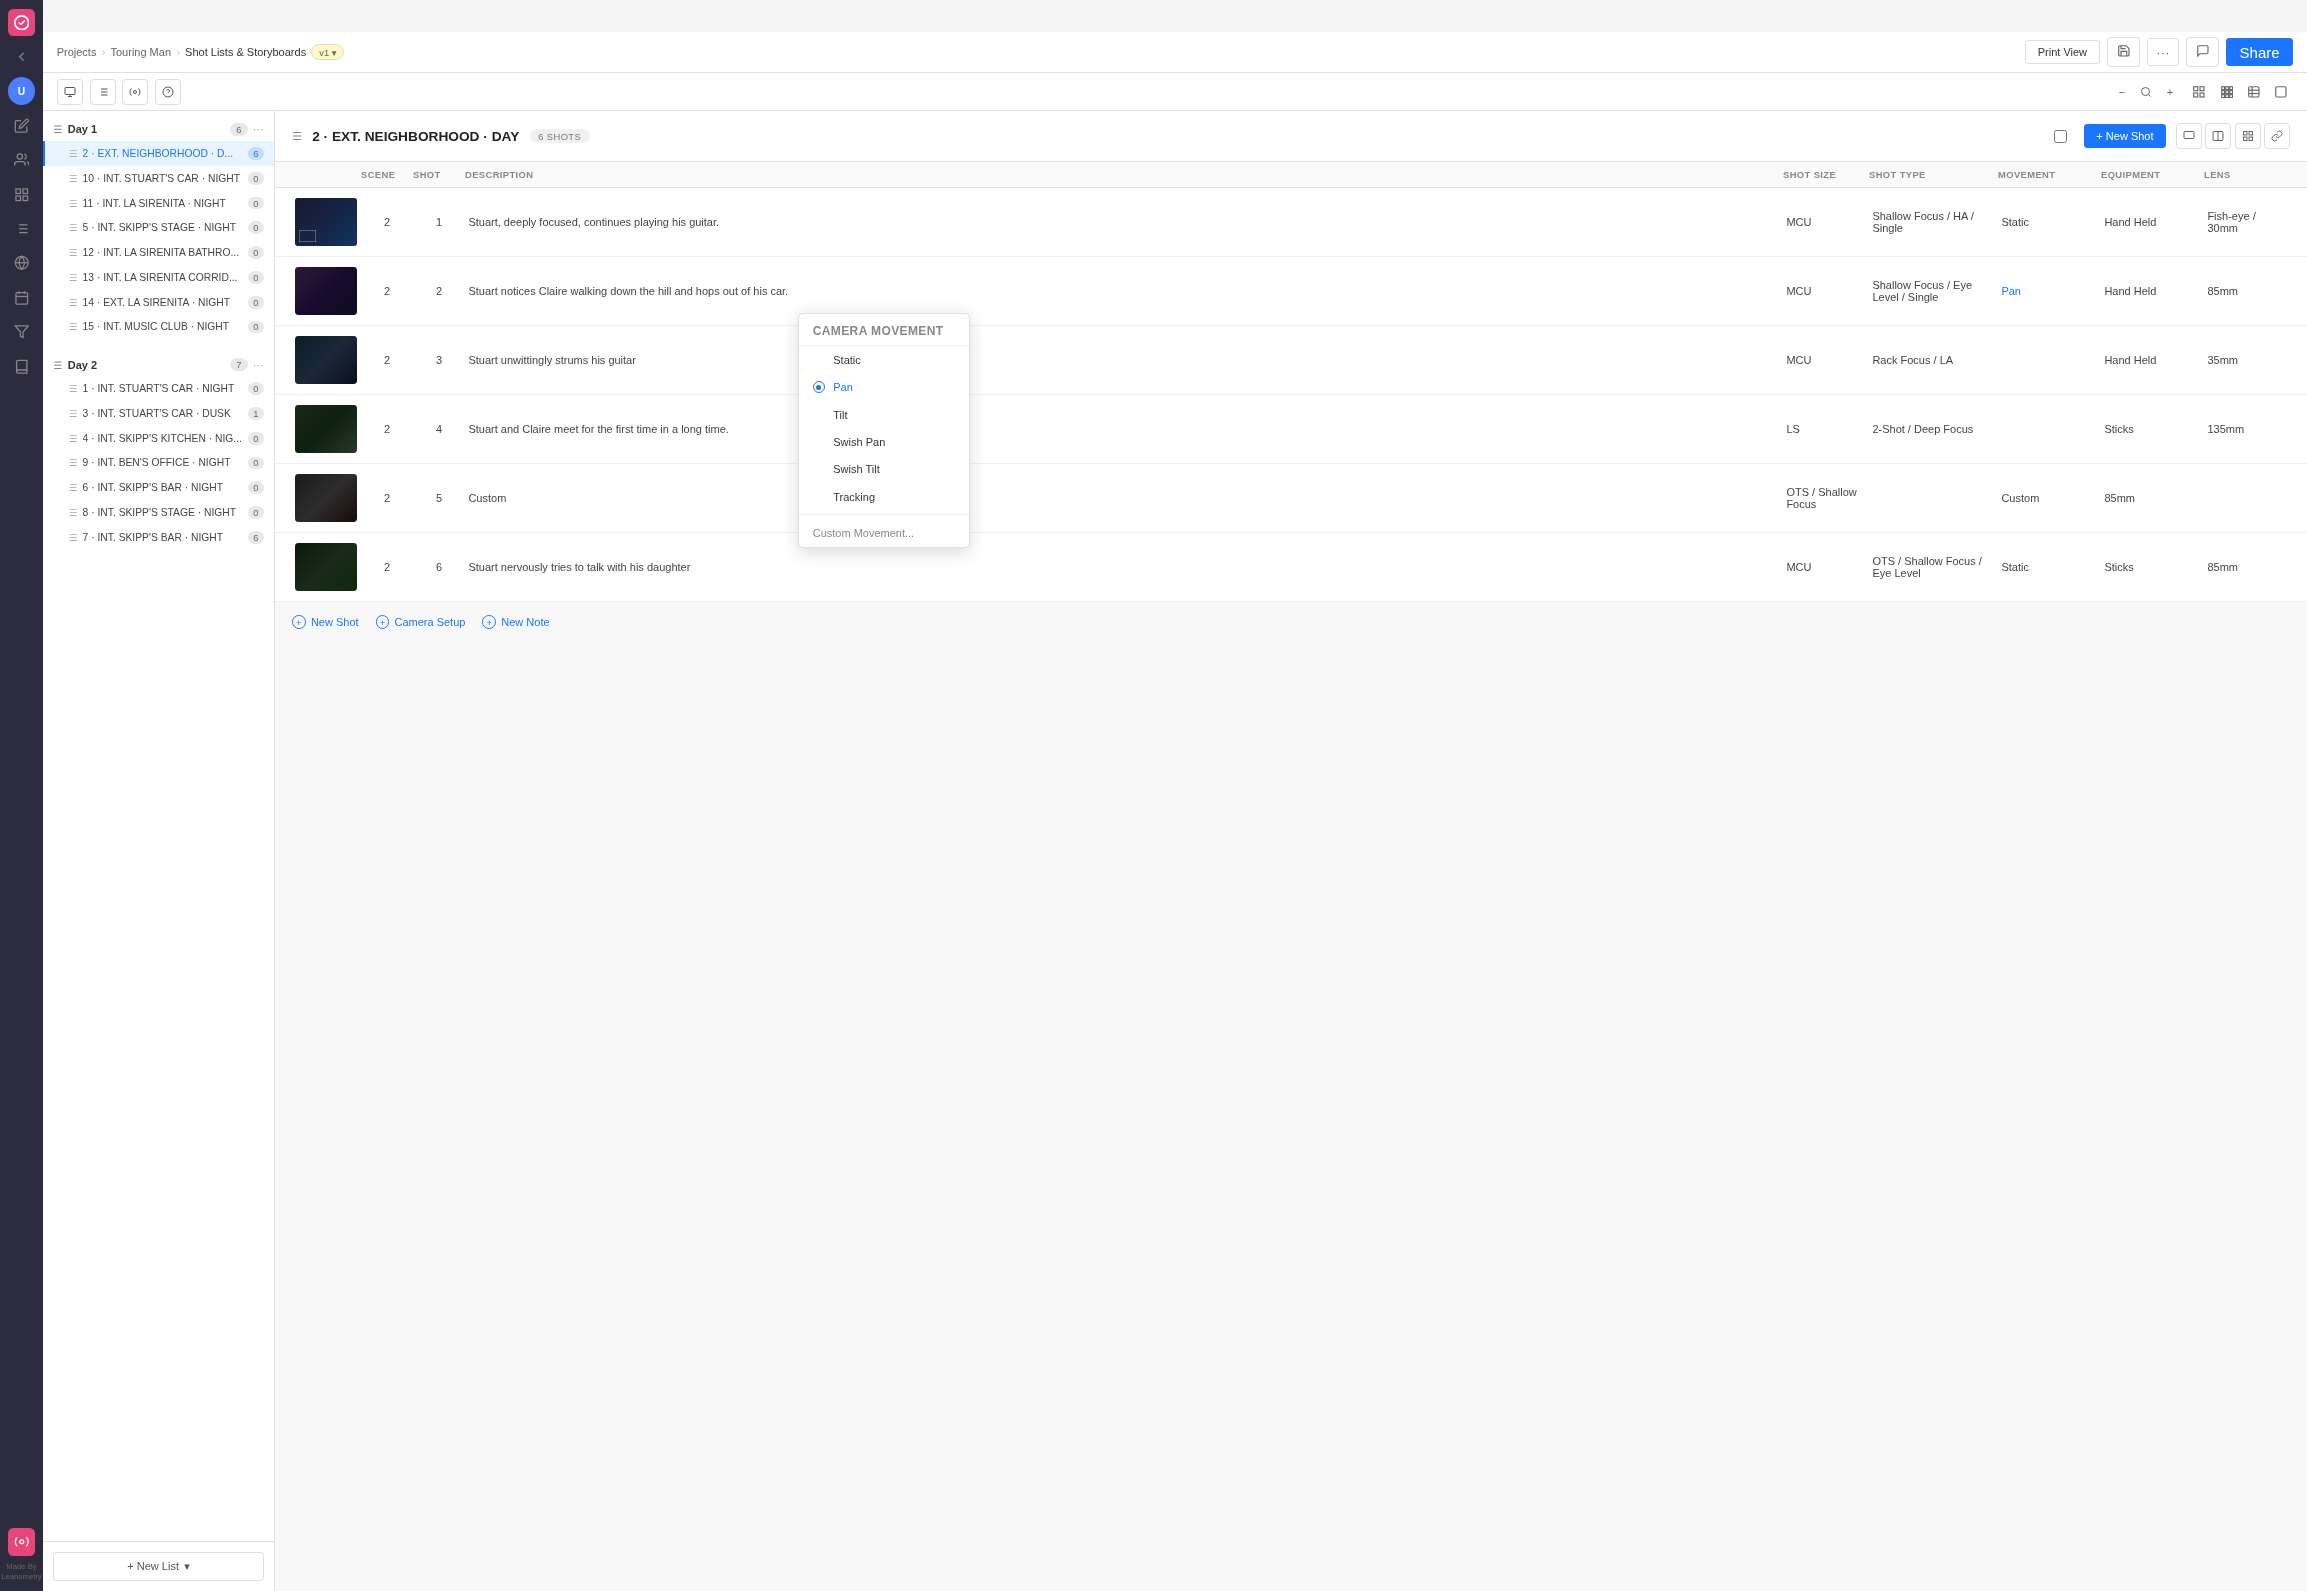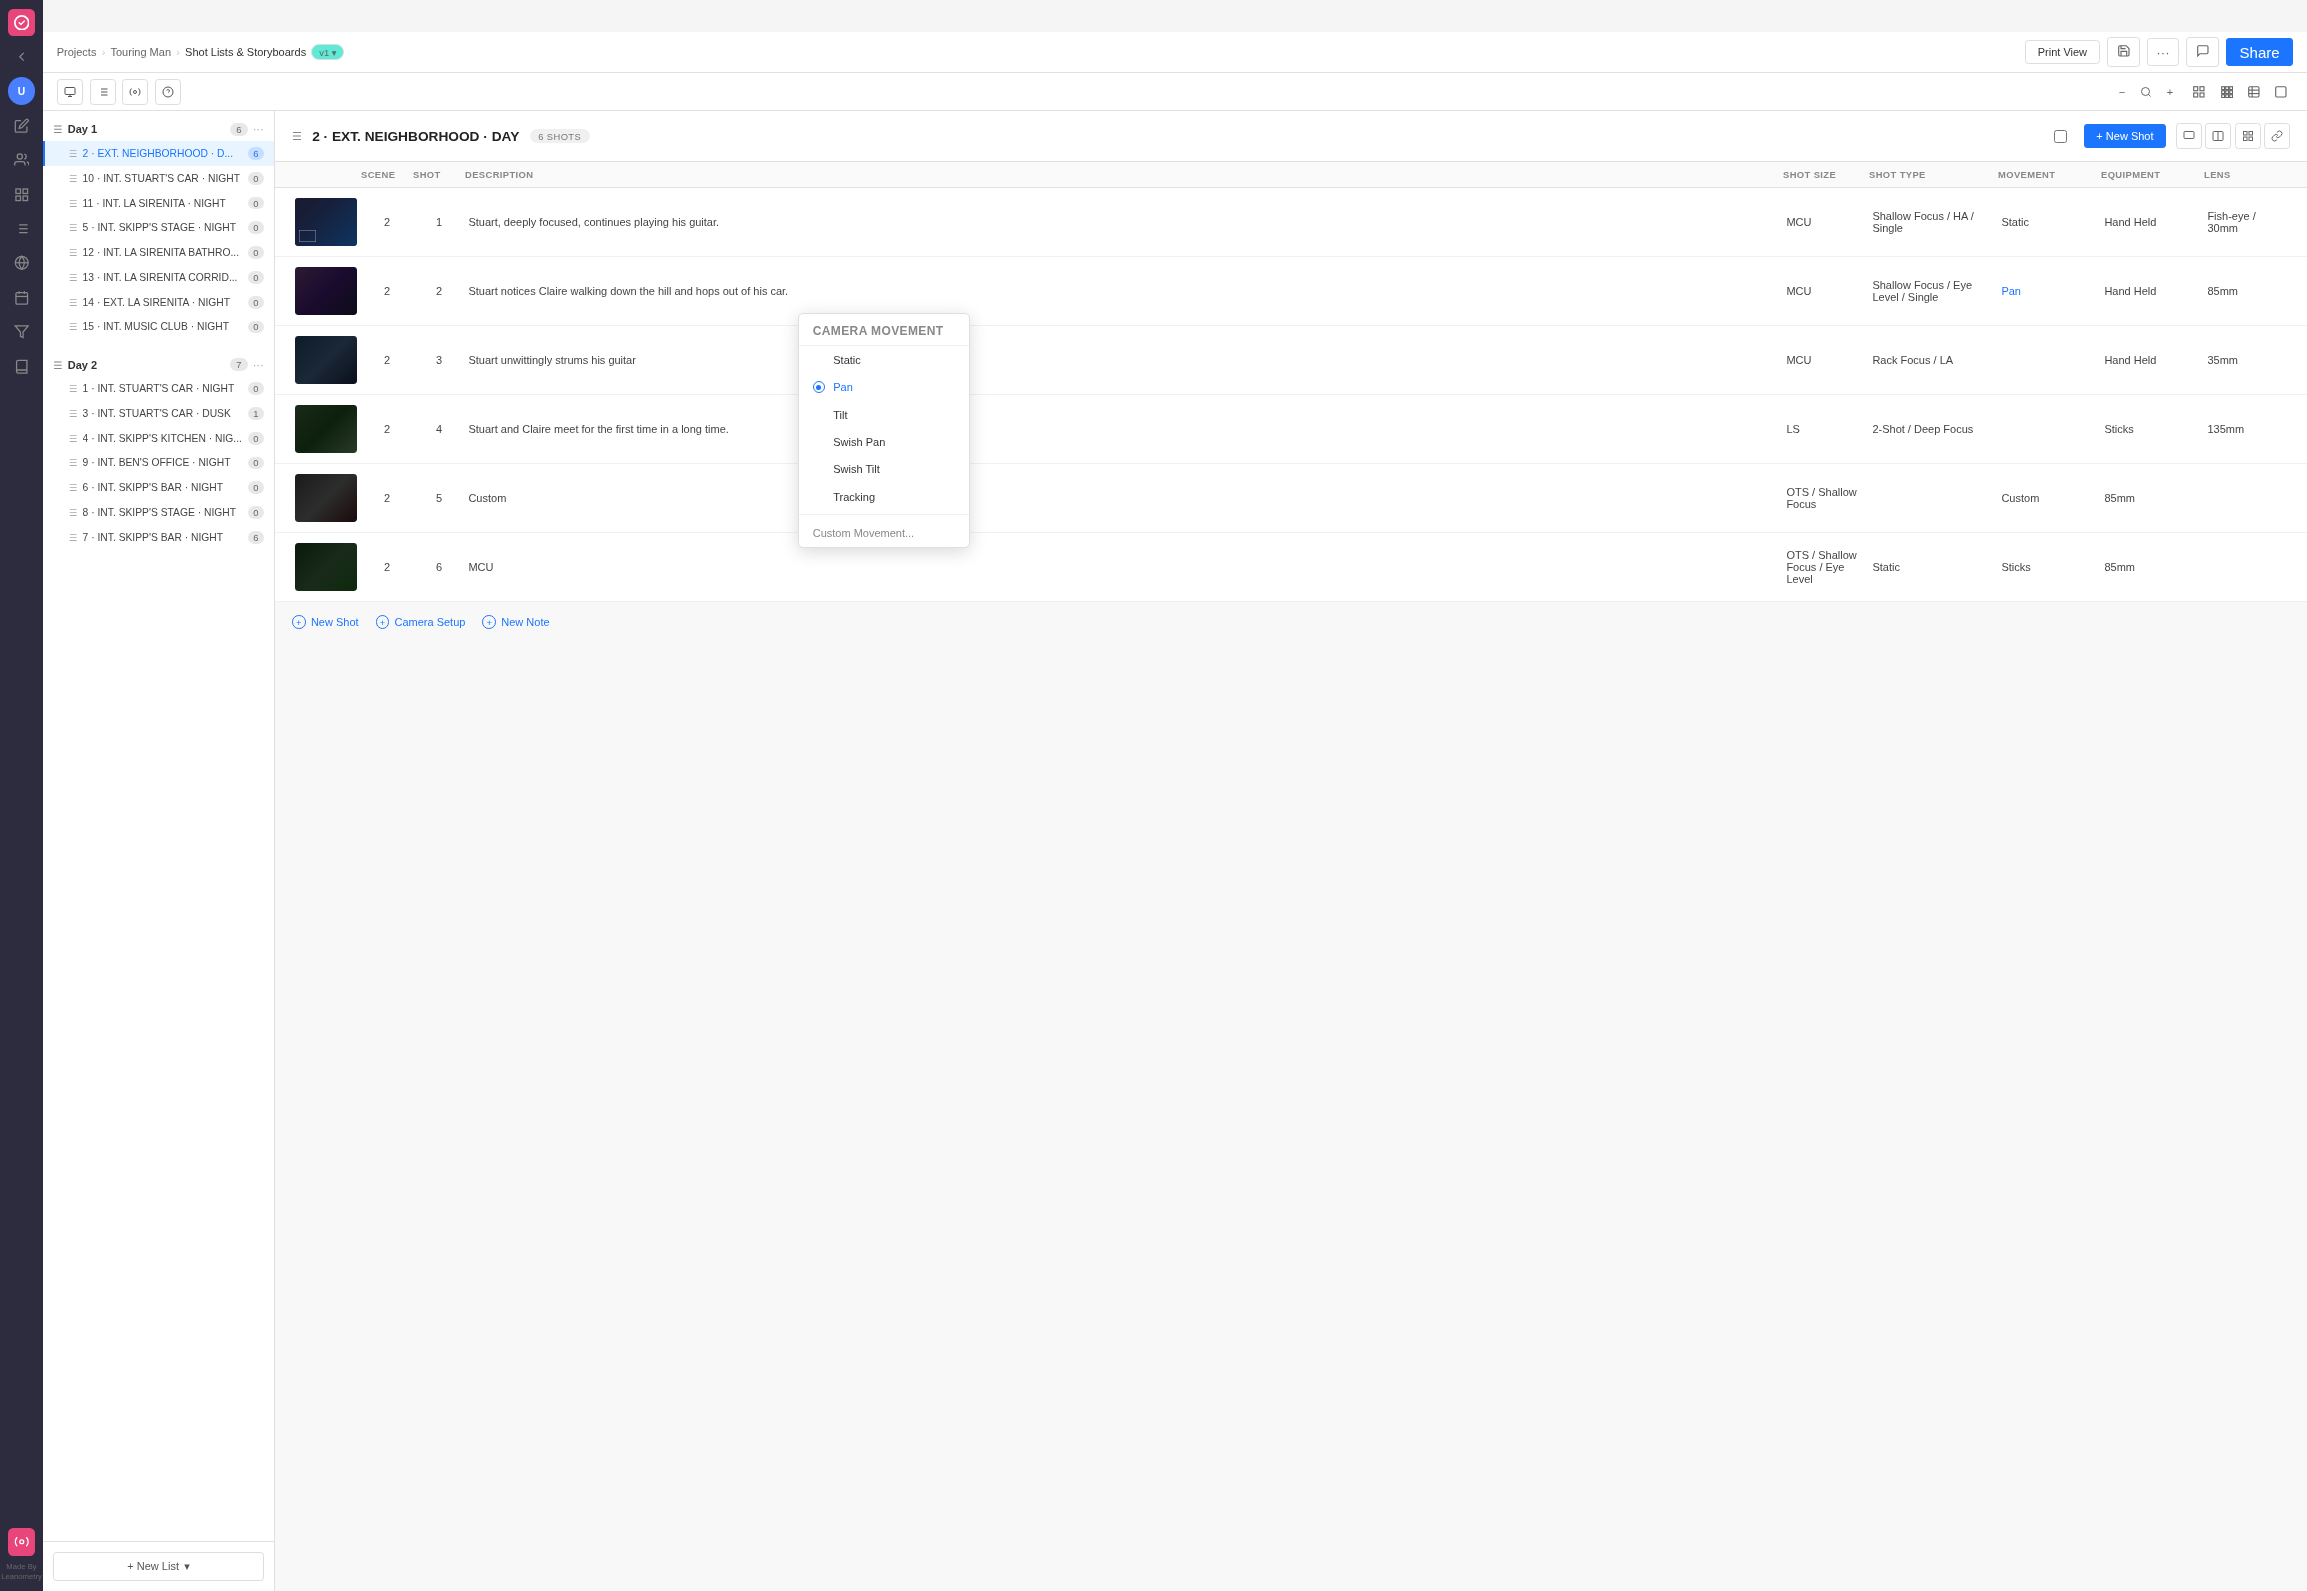--- a/index.html
+++ b/index.html
@@ -16,21 +16,21 @@
     .left-nav .made-by { color: #666; font-size: 7.7px; text-align: center; line-height: 1.3; }
 
     
     .main-area { flex: 1; display: flex; flex-direction: column; overflow: hidden; margin-top: 32px; }
 
     
     .top-header { background: white; border-bottom: 0.9px solid #e0e0e0; padding: 0 13.7px; height: 41px; display: flex; align-items: center; gap: 6.9px; }
     .breadcrumb { display: flex; align-items: center; gap: 5.2px; color: #666; font-size: 11px; }
     .breadcrumb .sep { color: #ccc; }
     .breadcrumb .current { color: #333; font-weight: 500; }
-    .breadcrumb .version-tag { background: #5eead4; border: 0.9px solid #ddd; border-radius: 10.3px; padding: 1.7px 6.9px; font-size: 9.4px; color: #666; cursor: pointer; display: flex; align-items: center; gap: 2.6px; }
+    .breadcrumb .version-tag { background: #fef9c3; border: 0.9px solid #ddd; border-radius: 10.3px; padding: 1.7px 6.9px; font-size: 9.4px; color: #666; cursor: pointer; display: flex; align-items: center; gap: 2.6px; }
     .header-spacer { flex: 1; }
     .header-actions { display: flex; align-items: center; gap: 6.9px; }
     .btn-print { border: 0.9px solid #ddd; background: white; border-radius: 3.4px; padding: 5.2px 12px; font-size: 11px; cursor: pointer; color: #333; }
     .btn-icon { border: 0.9px solid #ddd; background: white; border-radius: 3.4px; padding: 5.2px 8.6px; cursor: pointer; color: #666; }
     .btn-share { background: #1b75ff; color: white; border: none; border-radius: 3.4px; padding: 5.2px 13.7px; font-size: 15px; font-weight: 500; cursor: pointer; }
 
     
     .toolbar { background: white; border-bottom: 0.9px solid #e0e0e0; padding: 0 13.7px; height: 38px; display: flex; align-items: center; gap: 6.9px; }
     .toolbar-icon { width: 26px; height: 26px; display: flex; align-items: center; justify-content: center; color: #555; cursor: pointer; border-radius: 3.4px; border: 0.9px solid #ddd; }
     .toolbar-spacer { flex: 1; }
@@ -544,20 +544,21 @@
         </div>
 
         <div class="shot-row">
           <div class="td">
               <div class="shot-thumbnail">
                 <div class="shot-thumbnail-img" style="background: linear-gradient(135deg, #0a1a0a 0%, #1a2a1a 50%, #0d2a0d 100%);"></div>
               </div>
             </div>
           <div class="td td-center">2</div>
           <div class="td td-center">6</div>
+          <div class="td td-desc">Stuart nervously tries to talk with his daughter</div>
           <div class="td">MCU</div>
           <div class="td">OTS / Shallow Focus / Eye Level</div>
           <div class="td">Static</div>
           <div class="td">Sticks</div>
           <div class="td">85mm</div>
         </div>
       </div>
 
       <div class="footer-actions">
         <button class="footer-btn">

